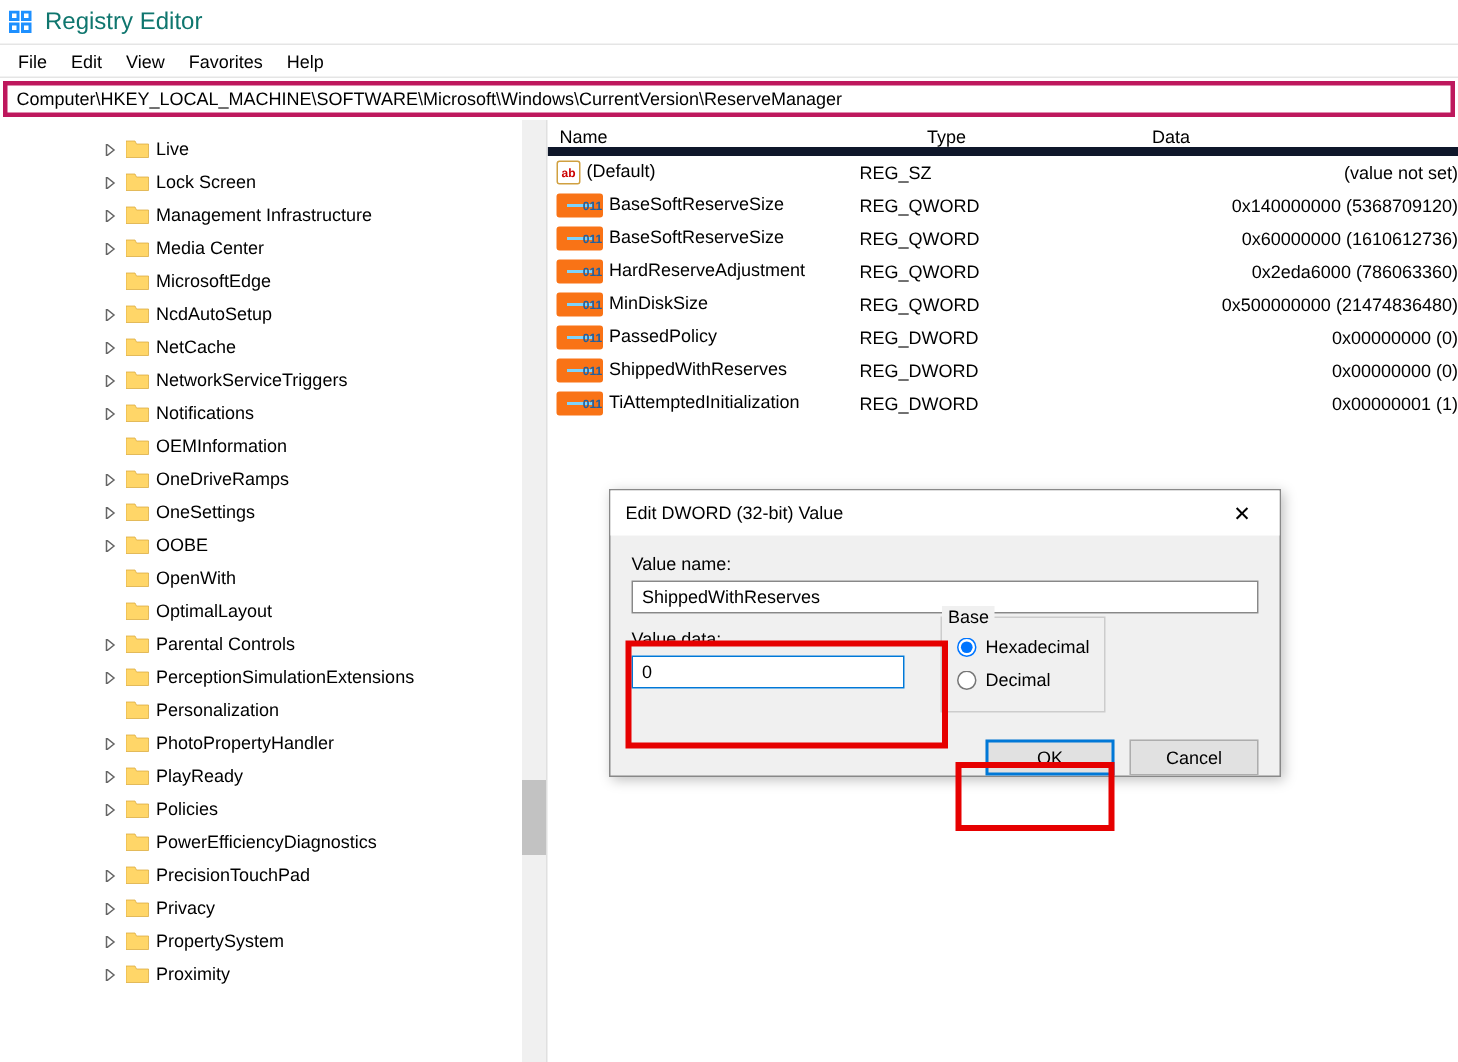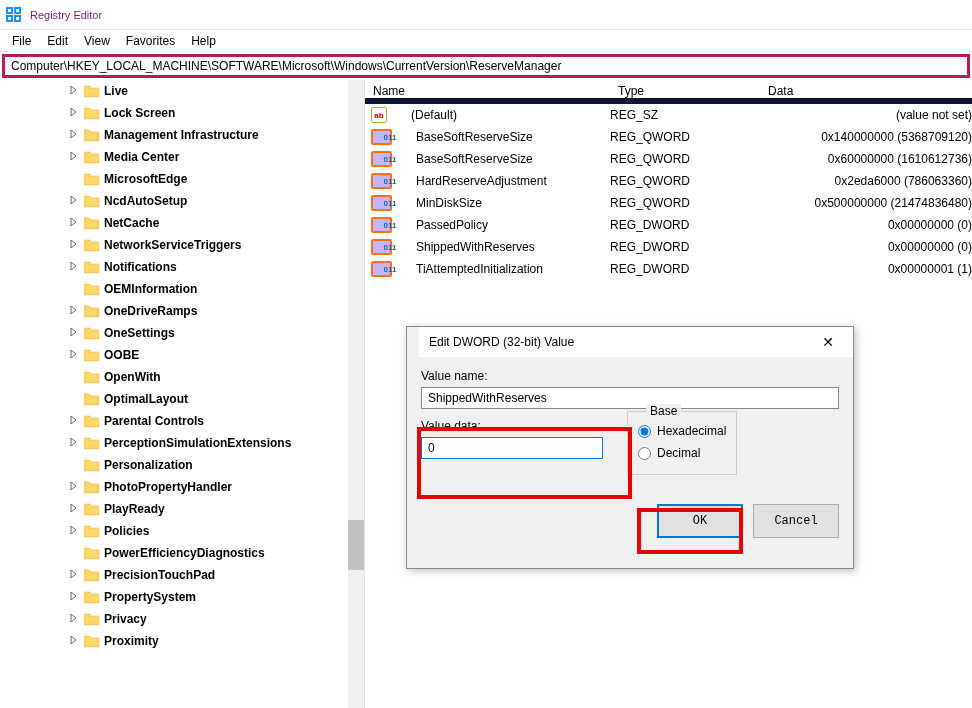--- a/index.html
+++ b/index.html
@@ -1,61 +1,61 @@
 <!DOCTYPE html>
 <html><head>
   <meta charset="utf-8">
   <style>
     * { margin: 0; padding: 0; box-sizing: border-box; }
     body { font-family: "Segoe UI", Tahoma, sans-serif; font-size: 12px; background: #fff; color: #000; width: 972px; height: 708px; overflow: hidden; position: relative; }
     .titlebar { height: 30px; display: flex; align-items: center; padding: 0 6px; border-bottom: 1px solid #e5e5e5; }
     .titlebar .icon { width: 16px; height: 16px; margin-right: 8px; }
-    .titlebar .title { color: #701a75; font-size: 11px; }
+    .titlebar .title { color: #0f766e; font-size: 16px; }
     .menubar { height: 22px; display: flex; align-items: center; padding: 0 4px; border-bottom: 1px solid #e5e5e5; }
     .menubar .menu-item { padding: 2px 8px; cursor: default; }
     .pathbar { height: 24px; border: 3px solid #be185d; margin: 2px; padding: 2px 6px; display: flex; align-items: center; font-size: 12px; }
     .content { display: flex; height: calc(708px - 30px - 22px - 28px); }
     .tree-pane { width: 365px; border-right: 1px solid #e0e0e0; overflow: hidden; position: relative; padding-top: 4px; }
     .tree-scroll { overflow-y: hidden; height: 100%; }
-    .tree-node { display: flex; align-items: flex-start; height: 22px; padding-left: 68px; white-space: nowrap; font-weight: bold; }
+    .tree-node { display: flex; align-items: flex-end; height: 22px; padding-left: 68px; white-space: nowrap; }
     .tree-node .expander { width: 12px; height: 12px; margin-right: 4px; display: inline-flex; align-items: center; justify-content: center; color: #666; font-size: 10px; }
     .tree-node .folder { width: 16px; height: 14px; margin-right: 4px; }
     .tree-node .label { }
     .tree-scroll-thumb { position: absolute; right: 0; top: 440px; width: 16px; height: 50px; background: #c2c2c2; }
     .tree-scroll-track { position: absolute; right: 0; top: 0; bottom: 0; width: 16px; background: #f0f0f0; }
     .list-pane { flex: 1; overflow: hidden; }
     .list-header { display: flex; height: 24px; border-bottom: 6px solid #0f172a; }
     .list-header .col { padding: 4px 8px; border-right: 1px solid transparent; }
     .col-name { width: 245px; }
     .col-type { width: 150px; }
     .col-data { flex: 1; }
     .list-body { }
     .list-row { display: flex; height: 22px; align-items: center; }
-    .list-row .cell-name { width: 245px; padding-left: 6px; display: flex; align-items: center; gap: 20px; }
+    .list-row .cell-name { width: 208px; padding-left: 6px; display: flex; align-items: flex-start; }
     .list-row .cell-type { width: 150px; }
     .list-row .cell-data { flex: 1; text-align: right; }
     .reg-icon { width: 16px; height: 16px; margin-right: 4px; display: inline-flex; align-items: center; justify-content: center; font-size: 8px; font-weight: bold; border-radius: 2px; }
     .reg-sz { background: #fff; border: 1px solid #d0a040; color: #c00; }
-    .reg-bin { background: #c4b5fd; border: 2px solid #f97316; color: #2060a0; padding-left: 17px; }
+    .reg-bin { background: #7dd3fc; border: 7px solid #f97316; color: #2060a0; padding-left: 17px; }
     .dialog { position: absolute; left: 406px; top: 326px; width: 448px; background: #f0f0f0; border: 1px solid #888; box-shadow: 2px 2px 8px rgba(0,0,0,0.25); }
-    .dialog-titlebar { height: 30px; display: flex; align-items: center; padding: 0 10px; background: #fff; justify-content: space-between; margin-left: 12px; }
+    .dialog-titlebar { height: 30px; display: flex; align-items: center; padding: 0 10px; background: #fff; justify-content: space-between; }
     .dialog-title { font-size: 12px; }
     .dialog-close { width: 30px; text-align: center; font-size: 14px; cursor: default; }
-    .dialog-body { padding: 12px 14px 30px 14px; }
+    .dialog-body { padding: 12px 14px 0 14px; }
     .dialog-label { font-size: 12px; margin-bottom: 4px; }
     .dialog-input { width: 100%; border: 1px solid #888; padding: 3px 6px; font-size: 12px; font-family: inherit; background: #fff; margin-bottom: 10px; }
     .dialog-row { display: flex; gap: 24px; align-items: flex-start; }
     .value-data-group { }
     .value-data-input { width: 182px; border: 1px solid #0078d7; padding: 3px 6px; font-size: 12px; font-family: inherit; background: #fff; outline: none; }
     .base-group { border: 1px solid #ccc; padding: 8px 10px 10px 10px; position: relative; margin-top: -8px; }
-    .base-legend { position: absolute; top: -8px; left: 18px; background: #f0f0f0; padding: 0 4px; font-size: 12px; }
+    .base-legend { position: absolute; top: -8px; left: 0; background: #f0f0f0; padding: 0 4px; font-size: 12px; }
     .radio-row { display: flex; align-items: center; height: 22px; }
     .radio-row input { margin-right: 6px; }
     .dialog-buttons { display: flex; justify-content: flex-end; gap: 10px; margin-top: 18px; }
-    .dlg-btn { width: 86px; height: 34px; border: 1px solid #adadad; background: #e1e1e1; font-size: 12px; font-family: Liberation Mono, monospace; cursor: default; margin-top: 11px; }
+    .dlg-btn { width: 86px; height: 24px; border: 1px solid #adadad; background: #e1e1e1; font-size: 12px; font-family: Liberation Sans, sans-serif; cursor: default; }
     .dlg-btn.ok { border: 2px solid #0078d7; background: #e1e1e1; }
     .highlight-box { position: absolute; border: 4px solid #e60000; pointer-events: none; }
     .hl-valuedata { left: 417px; top: 427px; width: 215px; height: 72px; }
     .hl-ok { left: 637px; top: 508px; width: 106px; height: 46px; }
   </style>
 </head>
 <body>
 
 <div class="titlebar">
   <span class="icon">
@@ -319,32 +319,32 @@
         </div>
         <div class="tree-node">
           <span class="expander">
             <svg width="8" height="8" viewBox="0 0 8 8">
               <path d="M1 0 L6 4 L1 8 Z" fill="none" stroke="#666"></path>
             </svg>
           </span>
           <span class="folder"><svg viewBox="0 0 16 14">
               <path d="M0 2 L0 13 L15 13 L15 4 L7 4 L6 2 Z" fill="#ffd668" stroke="#d9a93c" stroke-width="0.5"></path>
             </svg></span>
+          <span class="label">Privacy</span>
+        </div>
+        <div class="tree-node">
+          <span class="expander">
+            <svg width="8" height="8" viewBox="0 0 8 8">
+              <path d="M1 0 L6 4 L1 8 Z" fill="none" stroke="#666"></path>
+            </svg>
+          </span>
+          <span class="folder"><svg viewBox="0 0 16 14">
+              <path d="M0 2 L0 13 L15 13 L15 4 L7 4 L6 2 Z" fill="#ffd668" stroke="#d9a93c" stroke-width="0.5"></path>
+            </svg></span>
           <span class="label">PropertySystem</span>
-        </div>
-        <div class="tree-node">
-          <span class="expander">
-            <svg width="8" height="8" viewBox="0 0 8 8">
-              <path d="M1 0 L6 4 L1 8 Z" fill="none" stroke="#666"></path>
-            </svg>
-          </span>
-          <span class="folder"><svg viewBox="0 0 16 14">
-              <path d="M0 2 L0 13 L15 13 L15 4 L7 4 L6 2 Z" fill="#ffd668" stroke="#d9a93c" stroke-width="0.5"></path>
-            </svg></span>
-          <span class="label">Privacy</span>
         </div>
         <div class="tree-node">
           <span class="expander">
             <svg width="8" height="8" viewBox="0 0 8 8">
               <path d="M1 0 L6 4 L1 8 Z" fill="none" stroke="#666"></path>
             </svg>
           </span>
           <span class="folder"><svg viewBox="0 0 16 14">
               <path d="M0 2 L0 13 L15 13 L15 4 L7 4 L6 2 Z" fill="#ffd668" stroke="#d9a93c" stroke-width="0.5"></path>
             </svg></span>

